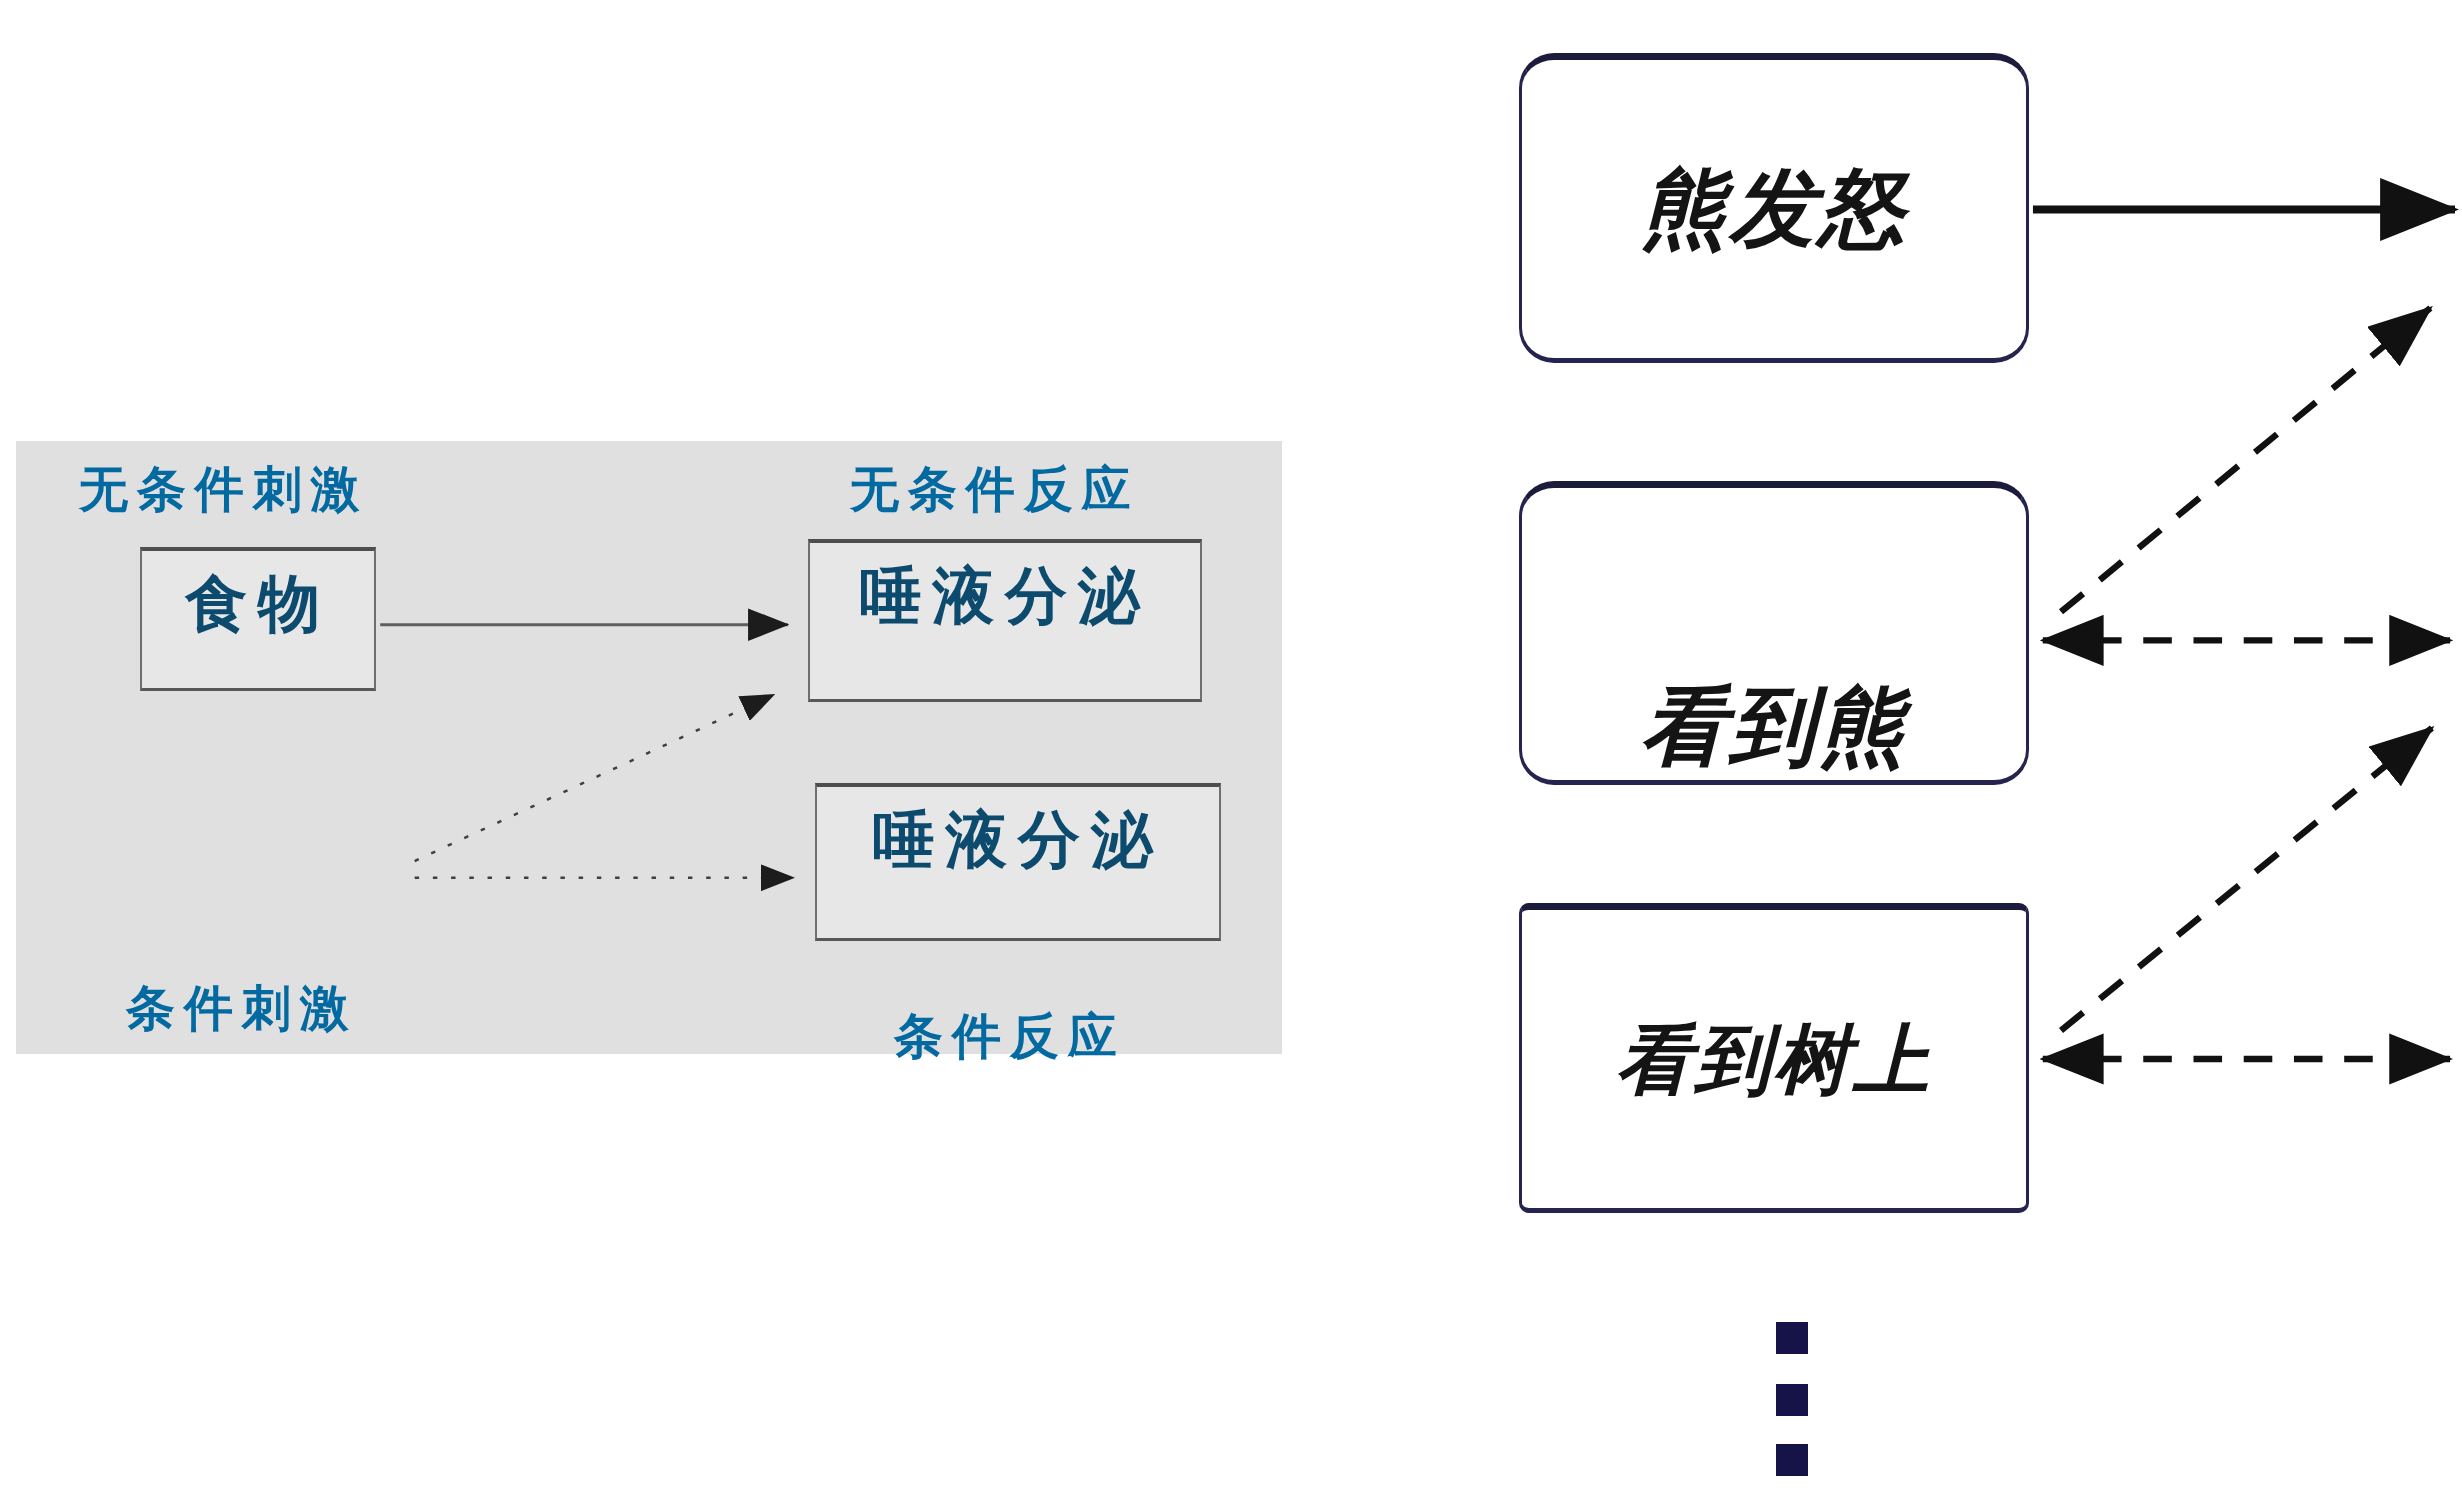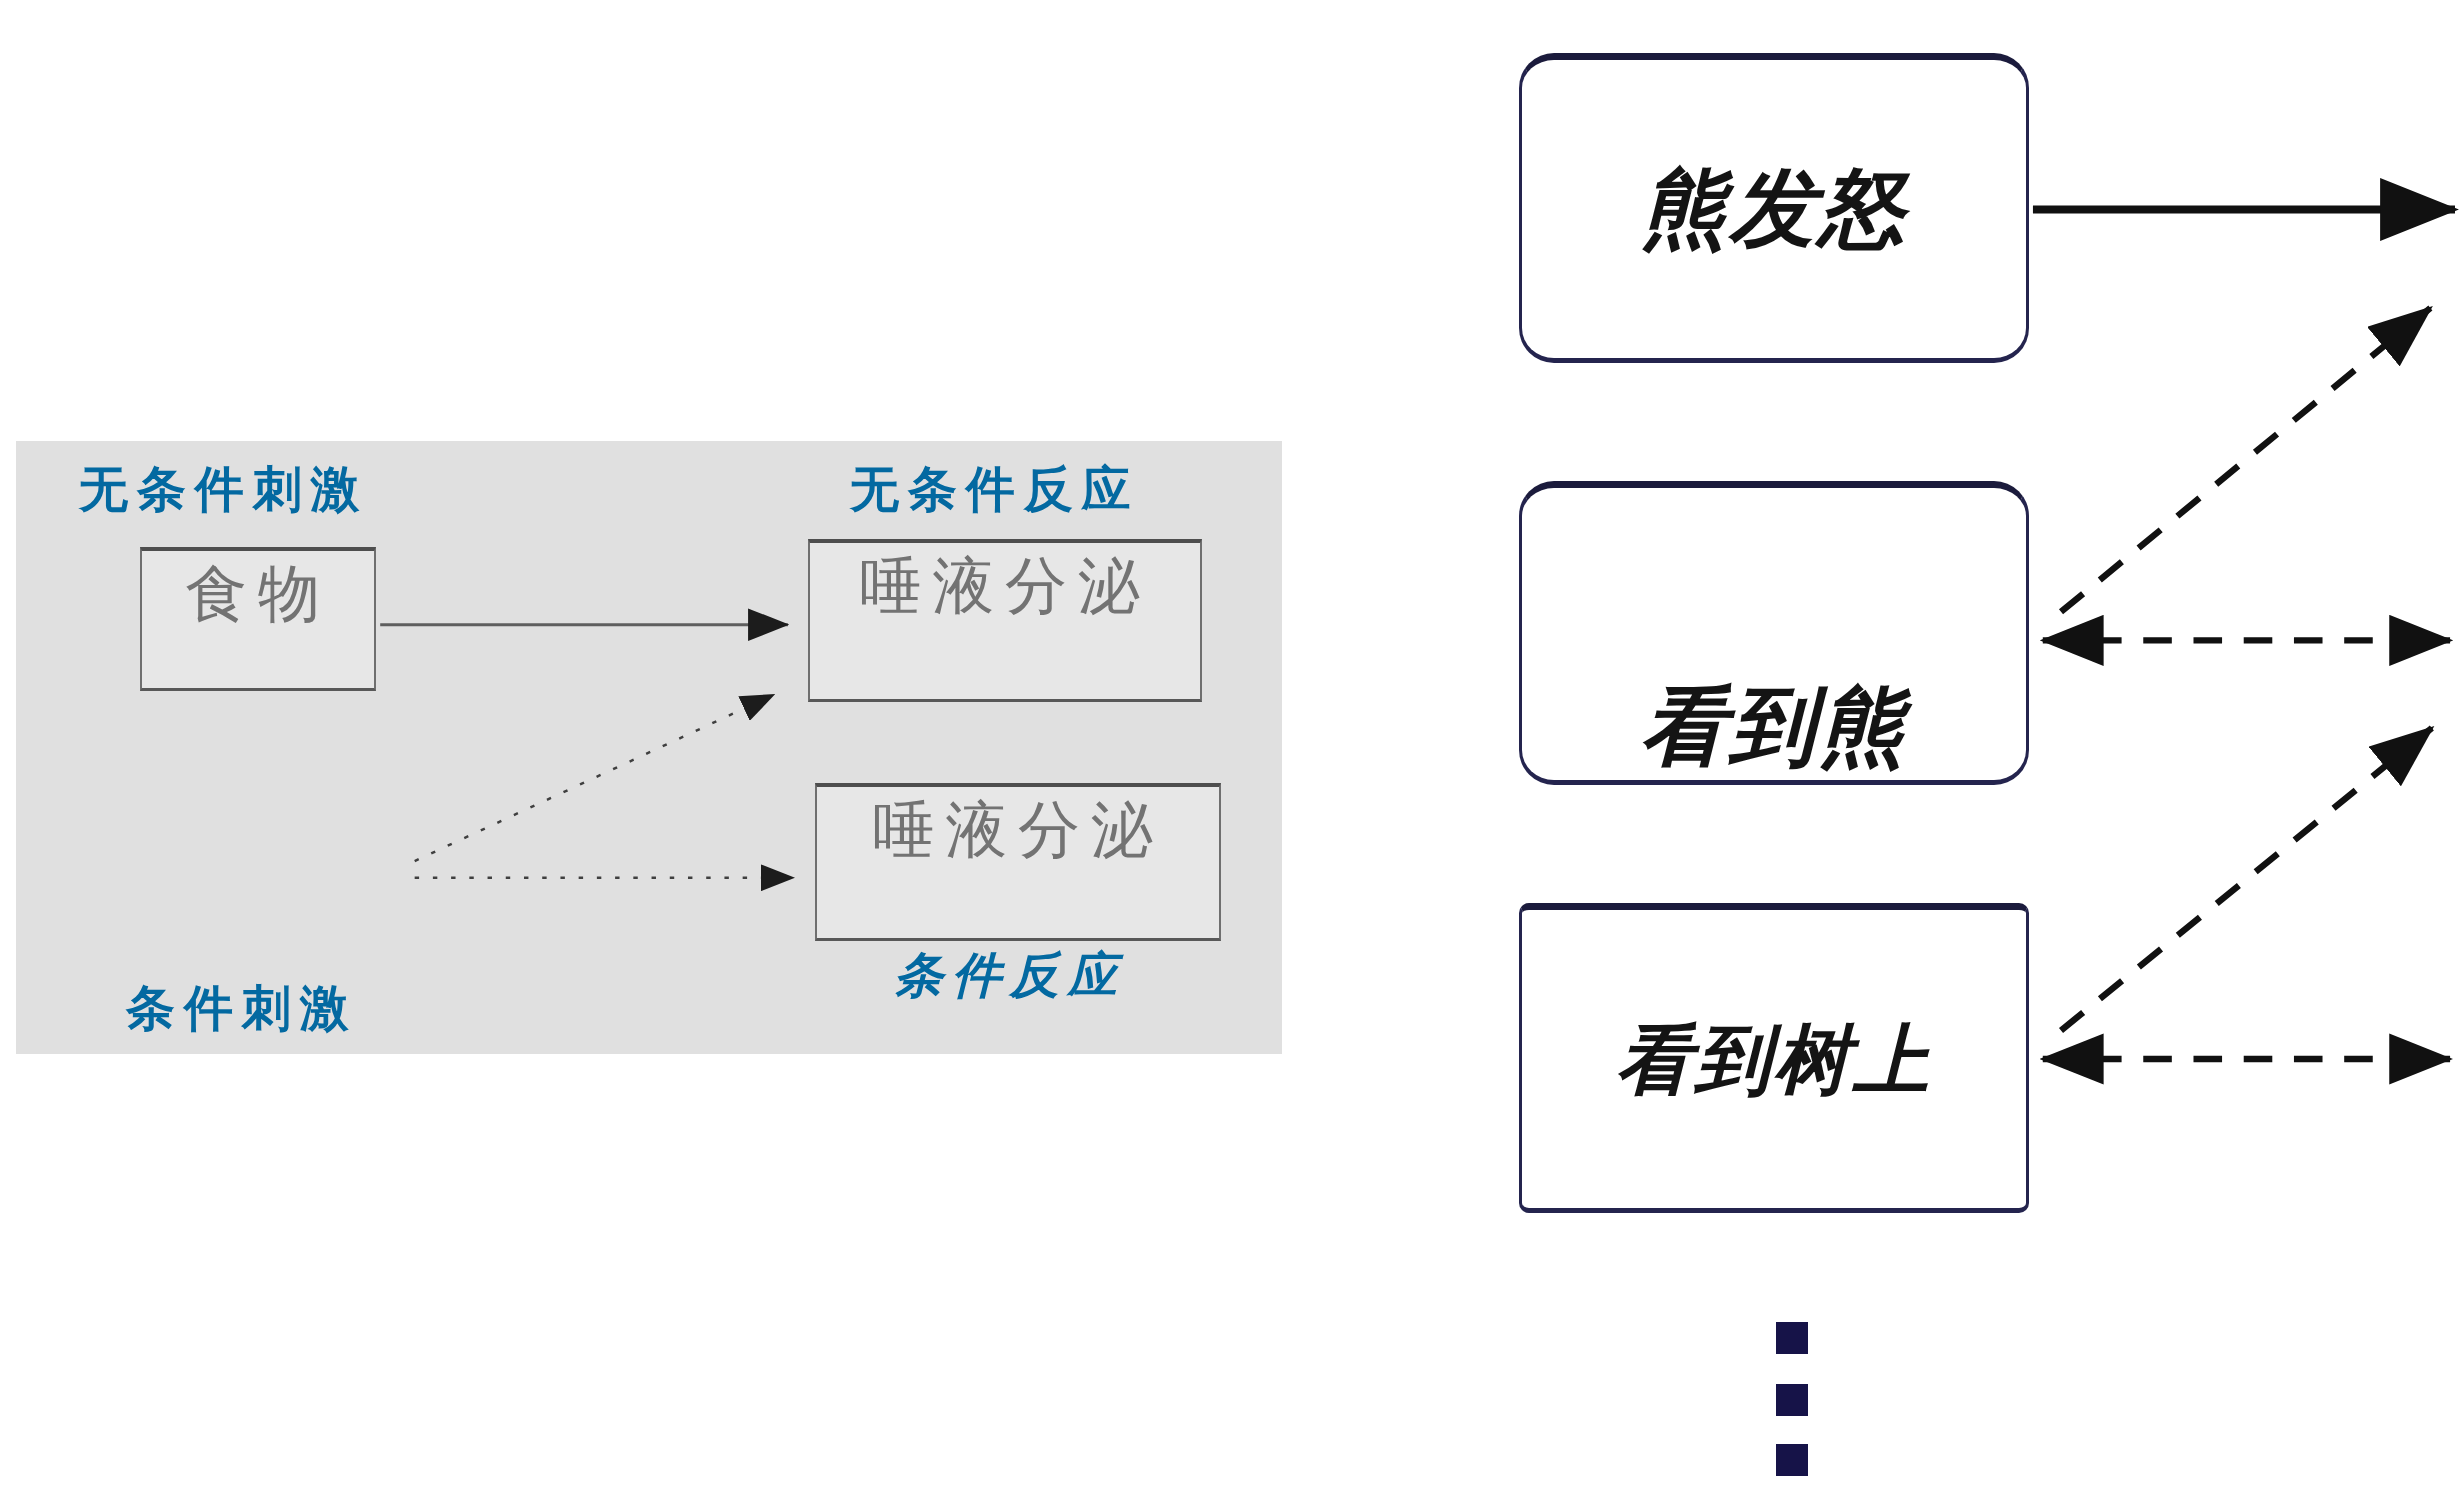--- a/index.html
+++ b/index.html
@@ -30,24 +30,24 @@
     position: absolute;
     background: #e7e7e7;
     border: 2.5px solid #6f6f6f;
     border-top: 4.4px solid #4e4e4e;
     border-bottom: 3.9px solid #585858;
     box-sizing: border-box;
     text-align: center;
   }
   .g-box .g-text {
     display: block;
-    margin-top: 1px;
+    margin-top: 11px;
     font-size: 62px;
-    font-weight: 400;
-    color: #737373;
+    font-weight: 700;
+    color: #0c4a6e;
     letter-spacing: 10.8px;
     white-space: nowrap;
   }
   
   .rbox {
     position: absolute;
     background: #ffffff;
     box-sizing: border-box;
     border-radius: 35px;
     display: flex;
@@ -87,21 +87,21 @@
 </head>
 <body>
 
 <div id="canvas">
 
   <div class="gray-panel"></div>
 
   <div class="p-label" style="left:79px; top:457px;">无条件刺激</div>
   <div class="p-label" style="left:850px; top:457px;text-align:center;">无条件反应</div>
   <div class="p-label" style="left:126px; top:976px;">条件刺激</div>
-  <div class="p-label" style="left:894px; top:943px;font-style:italic;">条件反应</div>
+  <div class="p-label" style="left:894px; top:1004px;">条件反应</div>
 
   <div class="g-box" style="left:140px; top:547px; width:236px; height:144px;">
     <span class="g-text">食物</span>
   </div>
 
   <div class="g-box" style="left:808px; top:539px; width:394px; height:163px;">
     <span class="g-text">唾液分泌</span>
   </div>
 
 

